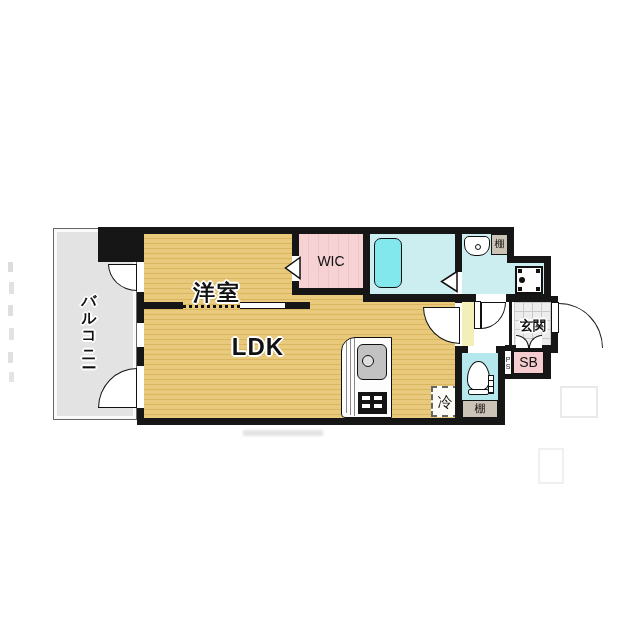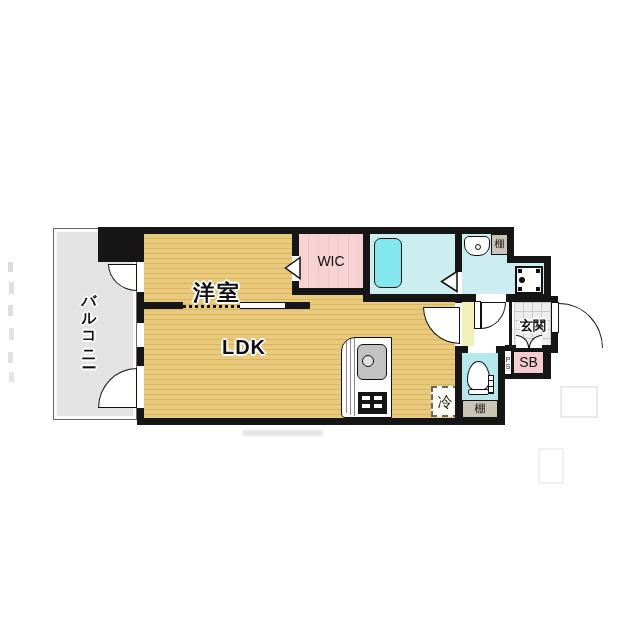--- a/index.html
+++ b/index.html
@@ -153,17 +153,17 @@
   <div class="abs door" style="left:529px;top:335px;width:13px;height:13px;background:#fff;border:1px solid #111;border-top-left-radius:100% 100%;border-right:none;border-bottom:none;"></div>
 
   <svg class="abs door" style="left:284px;top:256px;" width="17" height="24" viewBox="0 0 17 24">
     <polygon points="16,1.5 1.5,12 16,22.5" fill="#fff" stroke="#111" stroke-width="1.5"></polygon>
   </svg>
   <svg class="abs door" style="left:440px;top:270px;" width="18" height="23" viewBox="0 0 18 23">
     <polygon points="17,1.5 1.5,11.5 17,21.5" fill="#fff" stroke="#111" stroke-width="1.5"></polygon>
   </svg>
 
   <div class="abs txt halo" style="left:157px;top:240px;width:120px;height:26px;font-size:22px;font-weight:bold;letter-spacing:2px;margin-top:40px;">洋室</div>
-  <div class="abs txt halo" style="left:184px;top:332px;width:120px;height:30px;font-size:20px;font-weight:bold;letter-spacing:1px;">LDK</div>
+  <div class="abs txt halo" style="left:198px;top:332px;width:120px;height:30px;font-size:24px;font-weight:bold;letter-spacing:1px;">LDK</div>
   <div class="abs txt" style="left:299px;top:250px;width:64px;height:22px;font-size:14px;">WIC</div>
   <div class="abs txt halo" style="left:512px;top:317px;width:42px;height:18px;font-size:13px;font-weight:bold;">玄関</div>
 
 </div>
 
 </body></html>

